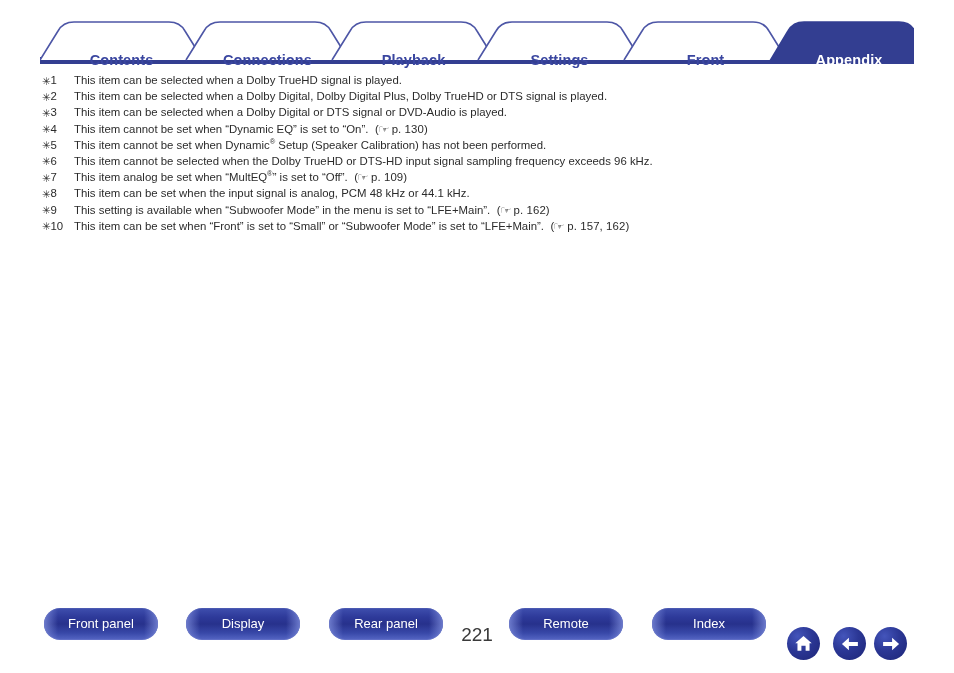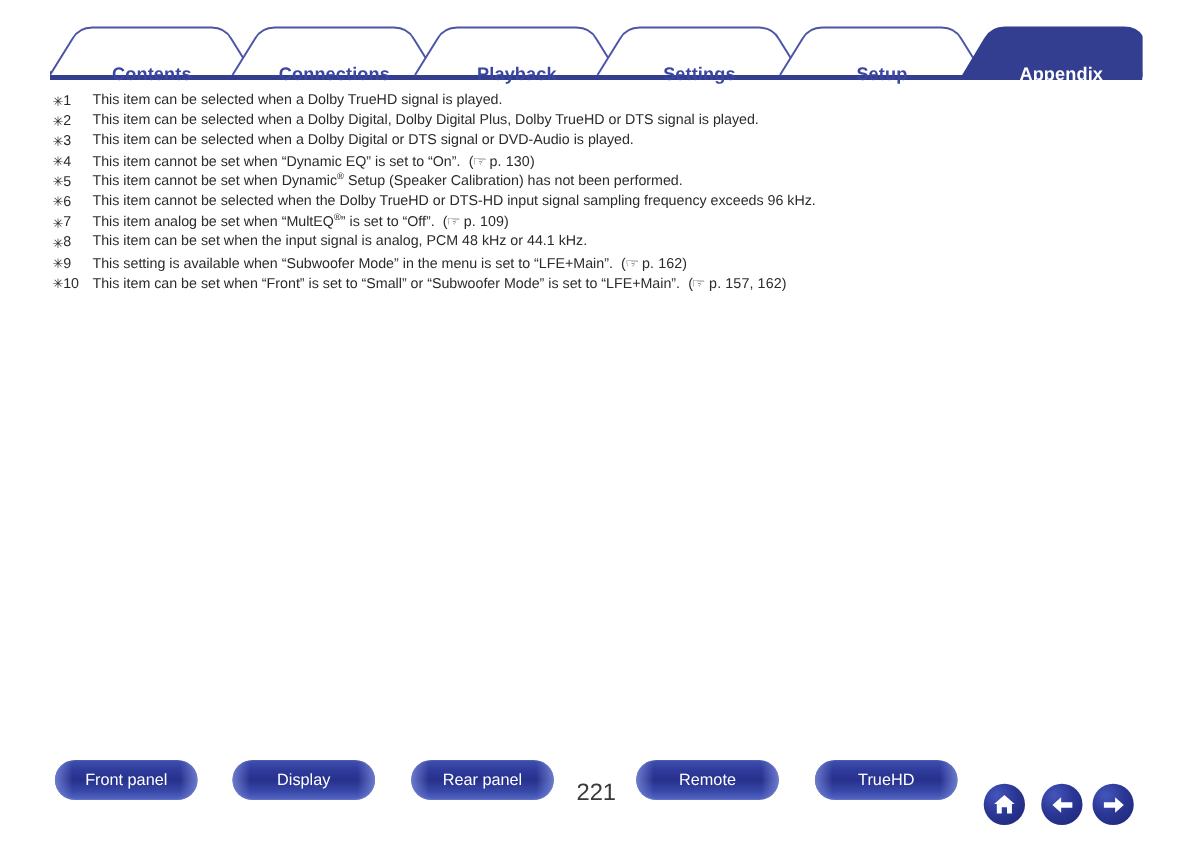--- a/index.html
+++ b/index.html
@@ -192,21 +192,21 @@
 
       <path d="M 584 41 L 602 12 Q 607 3 618 3 L 713 3 Q 724 3 729 12 L 747 41" fill="#ffffff" stroke="#4d56a6" stroke-width="1.6" stroke-linejoin="round"></path>
 
       <path d="M 730 42 L 748 12 Q 753 3 764 3 L 859 3 Q 870 3 874 11 L 874 42 Z" fill="#333e91" stroke="#333e91" stroke-width="1.6" stroke-linejoin="round"></path>
     </svg>
 
     <div class="tab-label" style="left:0px;width:163px;">Contents</div>
     <div class="tab-label" style="left:146px;width:163px;">Connections</div>
     <div class="tab-label" style="left:292px;width:163px;">Playback</div>
     <div class="tab-label" style="left:438px;width:163px;">Settings</div>
-    <div class="tab-label" style="left:584px;width:163px;">Setup</div>
+    <div class="tab-label" style="left:584px;width:163px;">Front</div>
     <div class="tab-label active" style="left:730px;width:158px;">Appendix</div>
   </div>
 </div>
 
 <div id="footnotes">
 
   <div class="footnote">
     <span class="fn-marker"><span class="ast">✳</span><span>1</span></span>
     <span class="fn-text">This item can be selected when a Dolby TrueHD signal is played.</span>
   </div>
@@ -272,21 +272,21 @@
     <span>Rear panel</span>
   </div>
 
   <div id="page-number">221</div>
 
   <div class="pill" style="left:509px;width:114px;">
     <span>Remote</span>
   </div>
 
   <div class="pill" style="left:652px;width:114px;">
-    <span>TrueHD</span>
+    <span>Index</span>
   </div>
 
   <div class="circle-btn" style="left:787px;">
     <svg width="21" height="21" viewBox="0 0 24 24">
       <path d="M12 3.4 L2.6 11.6 L5.1 11.6 L5.1 20.4 L9.6 20.4 L9.6 14.6 L14.4 14.6 L14.4 20.4 L18.9 20.4 L18.9 11.6 L21.4 11.6 Z" fill="#ffffff"></path>
     </svg>
   </div>
 
   <div class="circle-btn" style="left:833px;">
     <svg width="22" height="22" viewBox="0 0 24 24">

